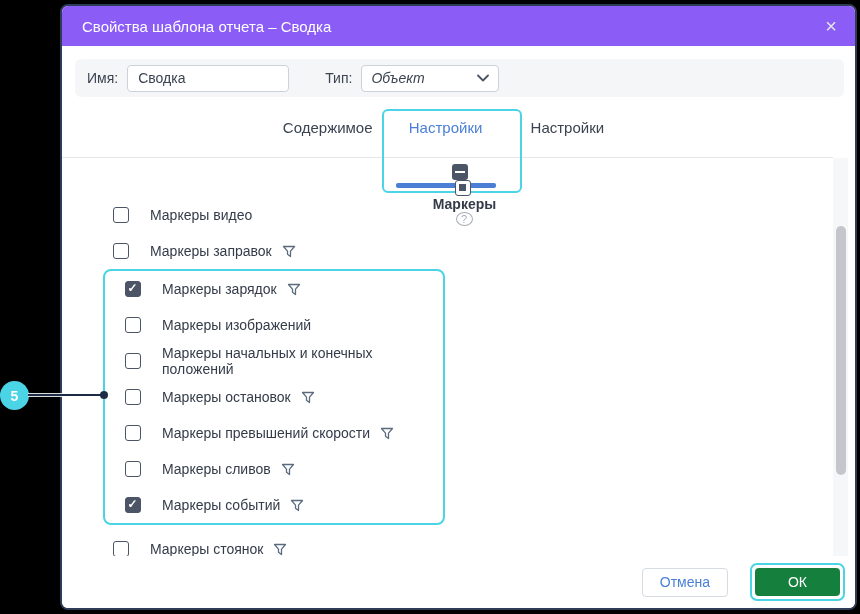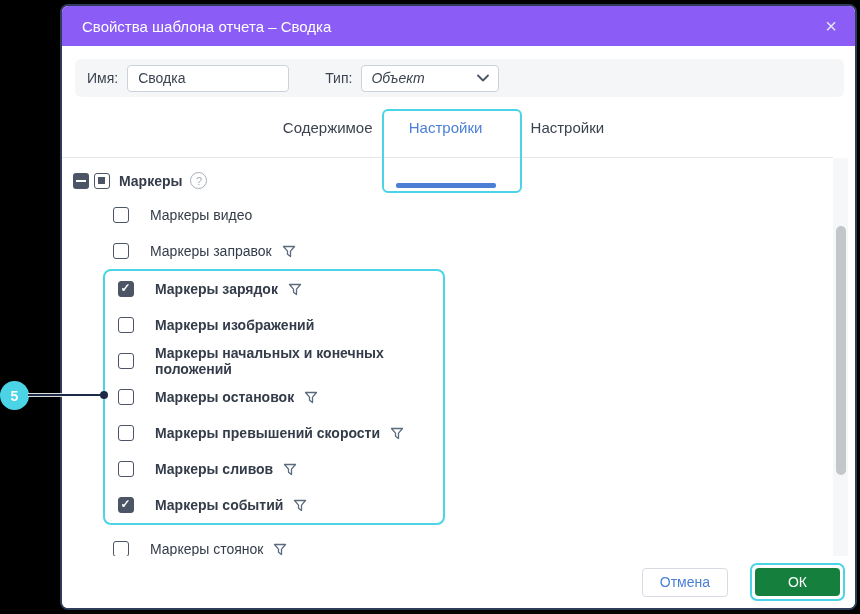--- a/index.html
+++ b/index.html
@@ -37,21 +37,21 @@
   .tab-highlight { border:2px solid #4ad4e6; border-radius:6px;
     padding:8px 24px 3px 12px; display:flex; flex-direction:column;
     align-items:center;gap:40px; }
   .tab-active { font-size:15px; color:#4b7fd6; cursor:pointer; padding:0 2px; }
   .tab-underline { margin-top:7px; width:100px; height:5px; background:#4b7fd6;
     border-radius:2px; }
 
   
   .divider { border-top:1px solid #e4e7ea; margin-right:22px; }
   .list { padding-top:6px; font-size:14px; color:#343c49; }
-  .group-header { height:33px; display:flex; align-items:center; padding-left:11px; }
+  .group-header { height:33px; display:flex; align-items:center; padding-left:3px;flex-direction:column; }
   .collapse-btn { width:16px; height:16px; background:#4b5565; border-radius:3px;
     position:relative; cursor:pointer; flex:0 0 auto; }
   .collapse-btn::after { content:""; position:absolute; left:3px; top:7px;
     width:10px; height:2px; background:#fff; }
   .cb { width:16px; height:16px; border:1.5px solid #4b5565; border-radius:3px;
     background:#fff; position:relative; cursor:pointer; flex:0 0 auto; }
   .cb.indet::after { content:""; position:absolute; left:3px; top:3px;
     width:7px; height:7px; background:#4b5565; }
   .cb.checked { background:#4b5565; }
   .cb.checked::after { content:"\2713"; position:absolute; left:1.5px; top:-1px;
@@ -61,21 +61,21 @@
   .help-icon { width:17px; height:17px; border:1.5px solid #a7aeb8; border-radius:50%;
     color:#a7aeb8; font-size:11px; display:flex; align-items:center;
     justify-content:center; margin-left:8px; cursor:pointer; }
 
   .item { height:36px; display:flex; align-items:center; padding-left:51px; }
   .item .label { margin-left:21px; }
   .filter-icon { margin-left:10px; cursor:pointer; display:flex; align-items:center; }
 
   .hl-box { margin-left:41px; width:342px; border:2px solid #4ad4e6;
     border-radius:8px; }
-  .hl-box .item { padding-left:13px;font-weight:bold; }
+  .hl-box .item { padding-left:20px; }
   .after-box { margin-top:6px; }
 
   
   .callout-badge { position:absolute; left:0; top:381px; width:29px; height:29px;
     border-radius:50%; background:#4ad4e6; color:#fff; font-size:14px;
     font-weight:bold; display:flex; align-items:center; justify-content:center;
     z-index:5; }
   .callout-line { position:absolute; left:28px; top:394px; width:75px; height:2px;
     background:#1e2b47; box-shadow:0 -1px 0 rgba(255,255,255,.85), 0 1px 0 rgba(255,255,255,.85);
     z-index:5; }

